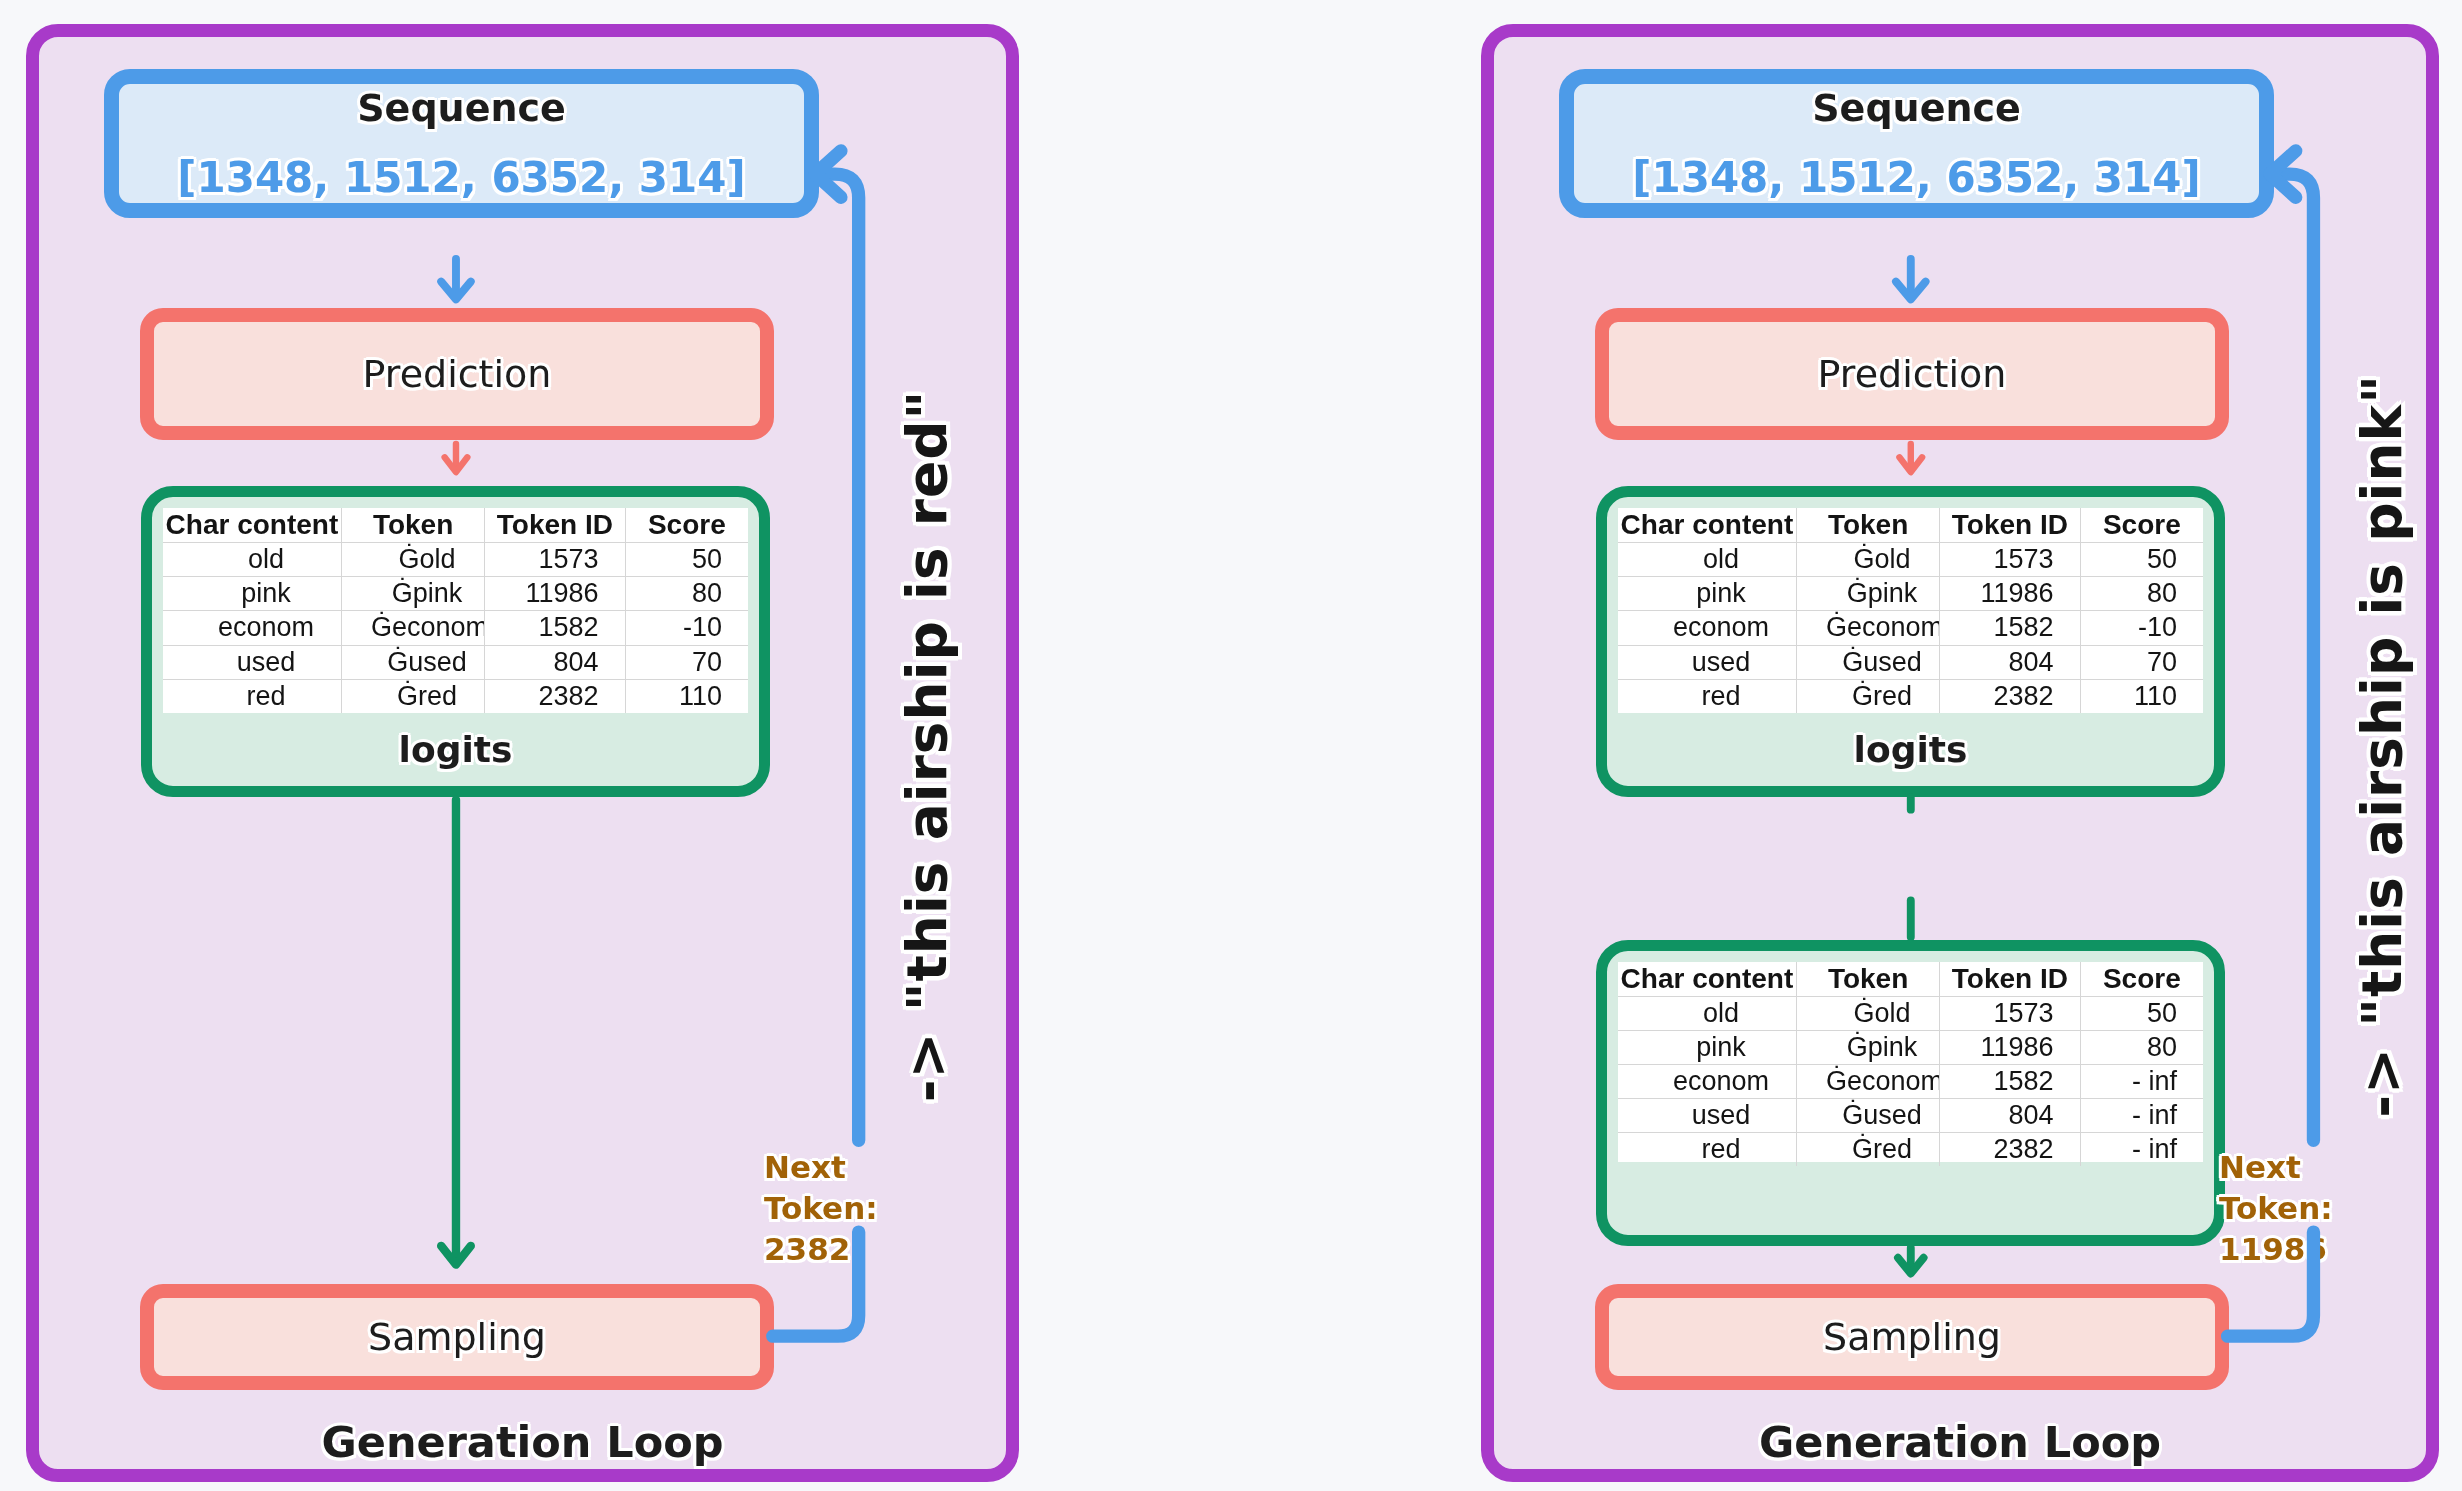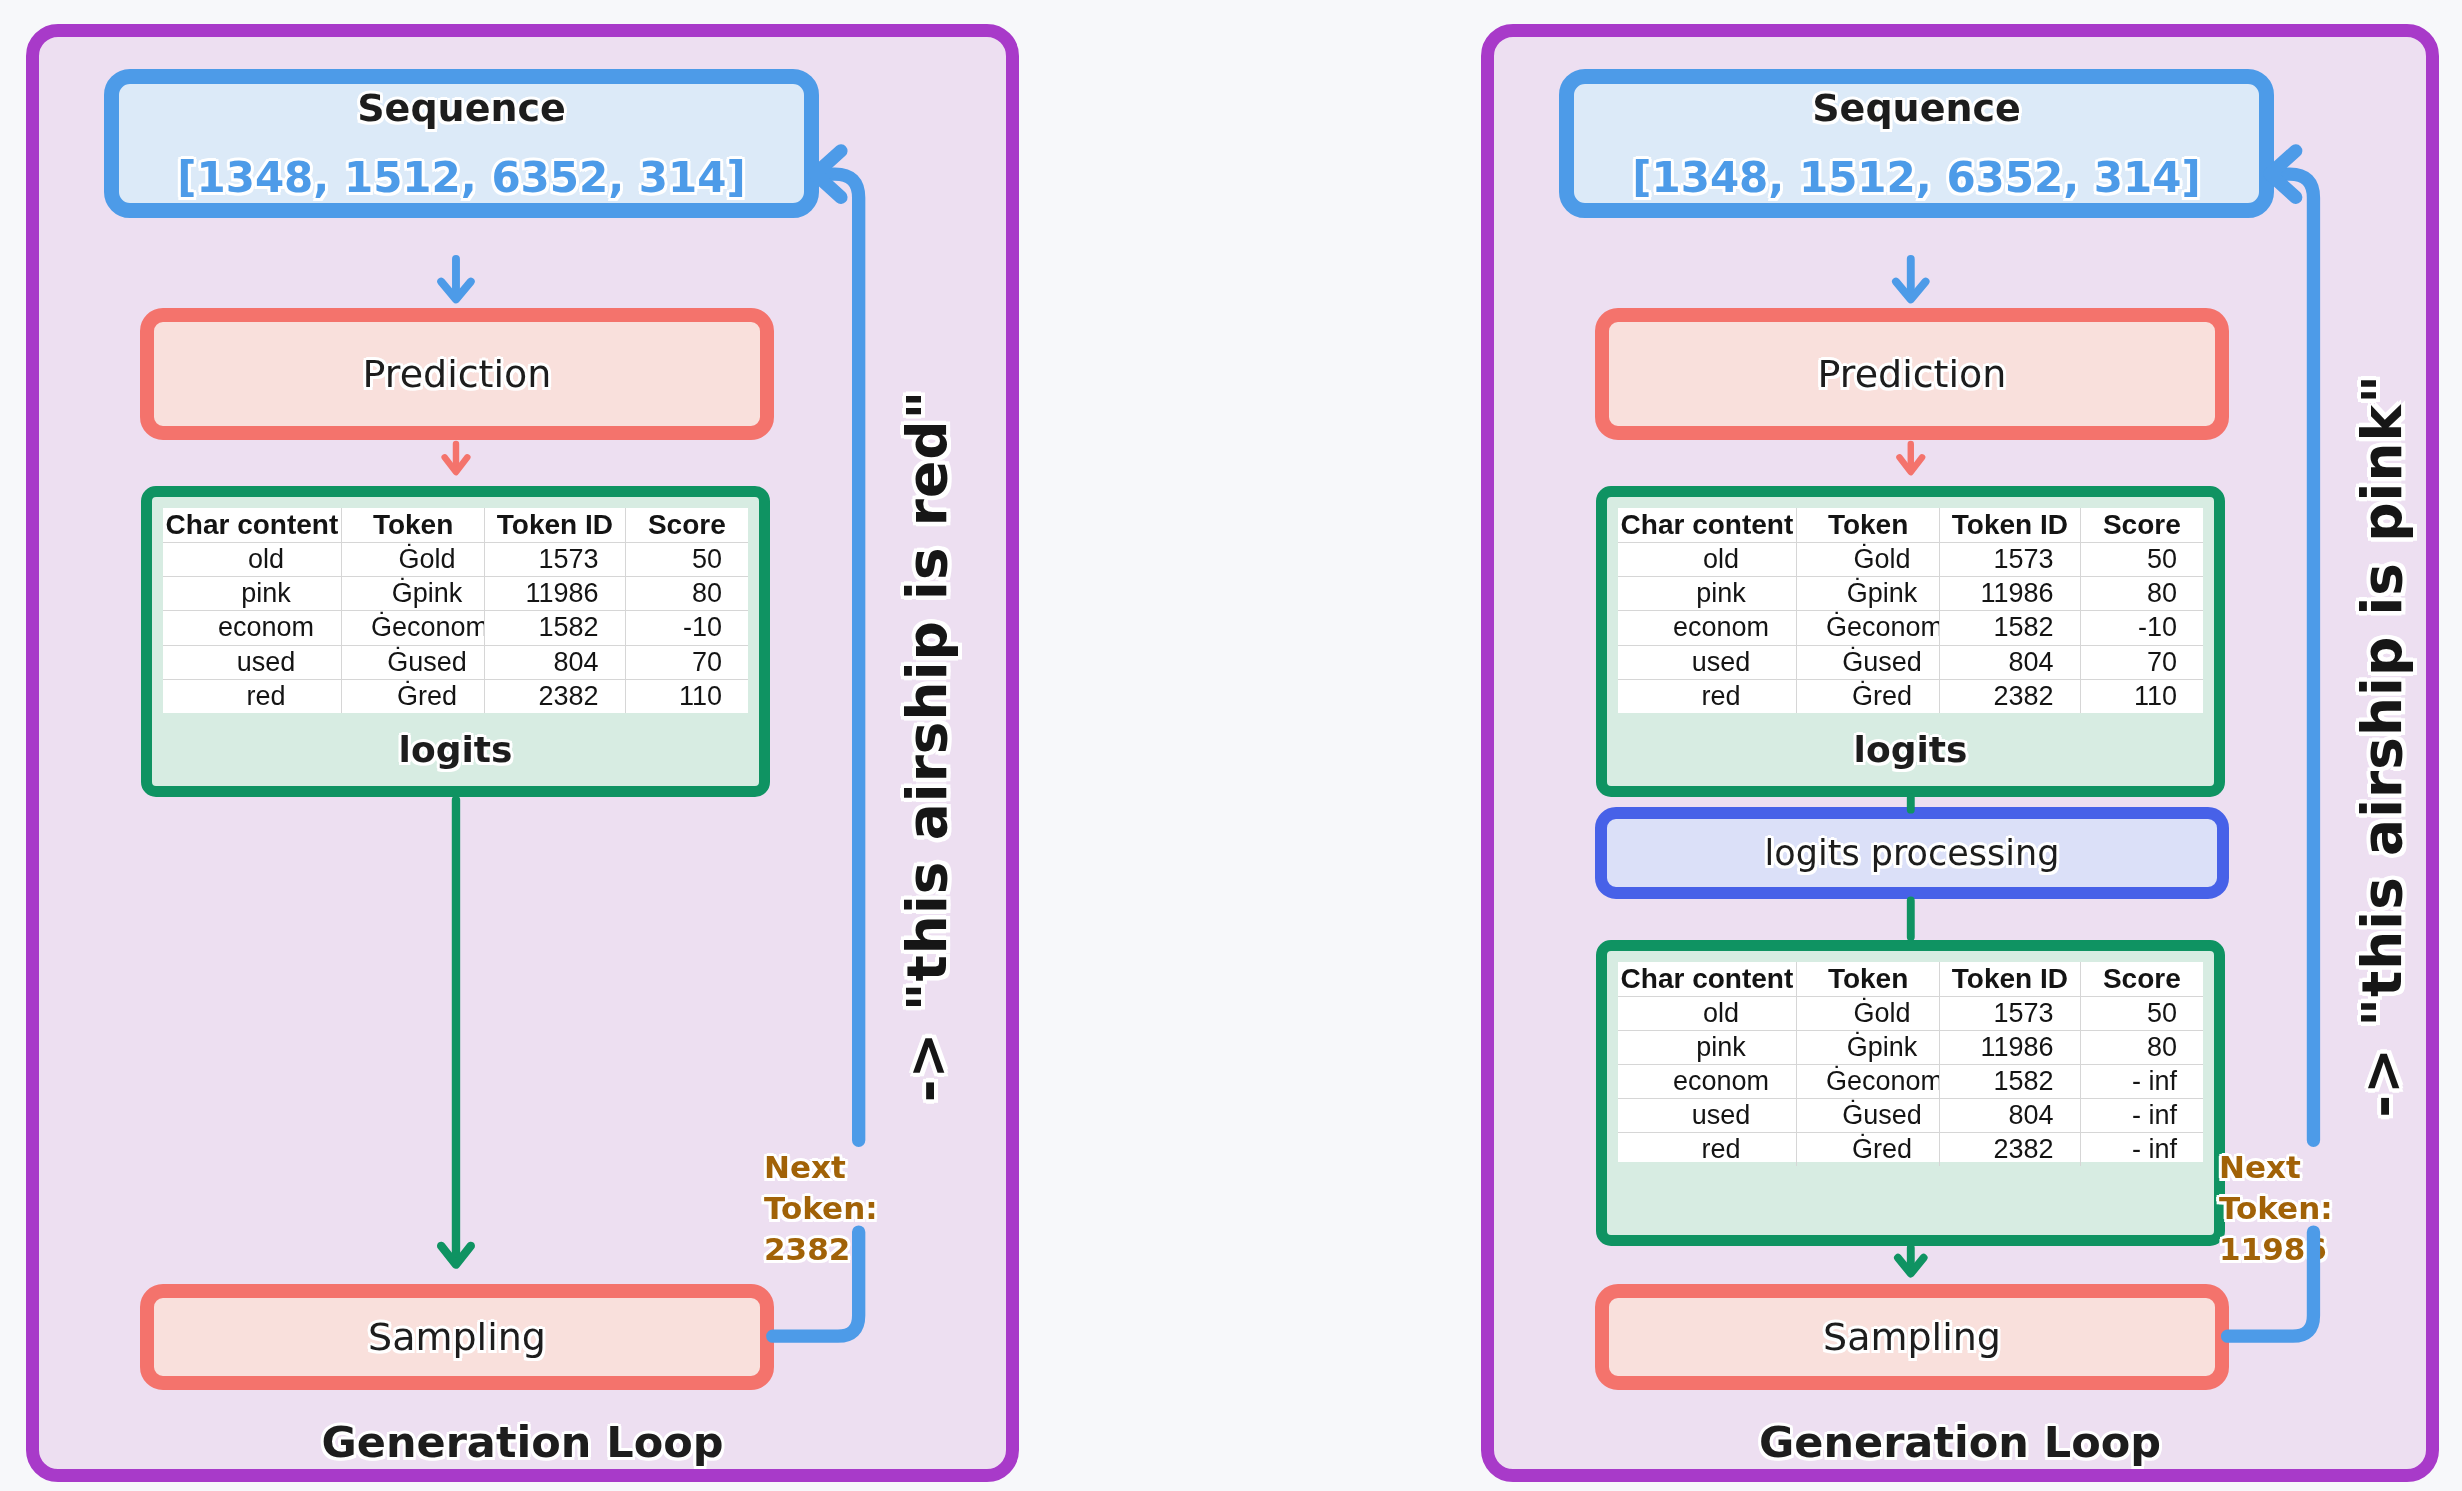--- a/index.html
+++ b/index.html
@@ -23,21 +23,21 @@
             background:#F9E0DC;border:14px solid #F4736C;border-radius:23px;}
   .samp-box{left:101px;top:1247px;width:634px;height:106px;
             background:#F9E0DC;border:14px solid #F4736C;border-radius:23px;}
   .proc-box{left:101px;top:770px;width:634px;height:92px;
             background:#DBE0F8;border:12px solid #4761E8;border-radius:21px;}
   .box-label{font-size:38px;font-weight:400;color:#1D1D1D;}
   .proc-box .box-label{font-size:35px;}
 
   
   .table-box{position:absolute;left:102px;width:629px;box-sizing:border-box;
-             background:#D7ECE2;border:11px solid #0F9362;border-radius:15px;}
+             background:#D7ECE2;border:11px solid #0F9362;border-radius:32px;}
   .logits-pos{top:449px;height:311px;}
   .processed-pos{top:903px;height:306px;}
   .table-white{position:absolute;left:11px;right:11px;top:11px;bottom:73px;background:#fff;}
   table{width:100%;height:100%;border-collapse:collapse;table-layout:fixed;border-style:hidden;}
   th,td{border:1.5px solid #D6D6D6;font-family:"Liberation Sans",sans-serif;color:#141414;
         overflow:hidden;white-space:nowrap;}
   th{font-size:28px;font-weight:700;text-align:center;}
   td{font-size:27px;font-weight:400;text-align:center;padding-left:29px;}
   td.num{text-align:right;padding-right:26px;}
   .table-caption{position:absolute;left:0;right:0;bottom:7px;height:60px;
@@ -205,23 +205,20 @@
             <td>Ġred</td>
             <td class="num">2382</td>
             <td class="num">110</td>
           </tr>
         </tbody>
       </table>
     </div>
     <div class="table-caption ow">logits</div>
   </div>
 
-  <div class="box proc-box">
-    <div class="box-label ow">logits processing</div>
-  </div>
 
   <div class="table-box processed-pos">
     <div class="table-white">
       <table>
         <colgroup>
             <col style="width:30.5%">
             <col style="width:24.5%">
             <col style="width:24%">
             <col style="width:21%">
           </colgroup>

